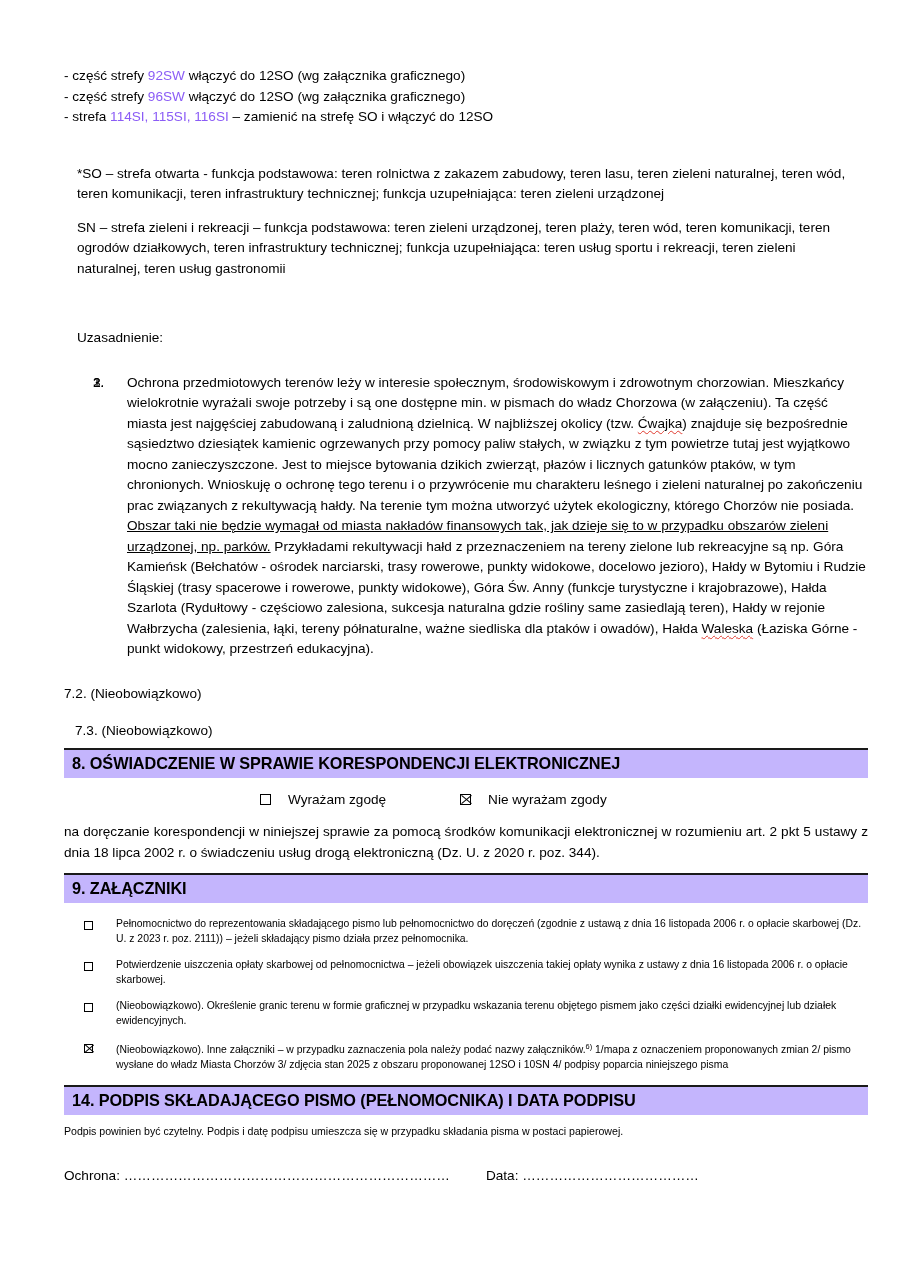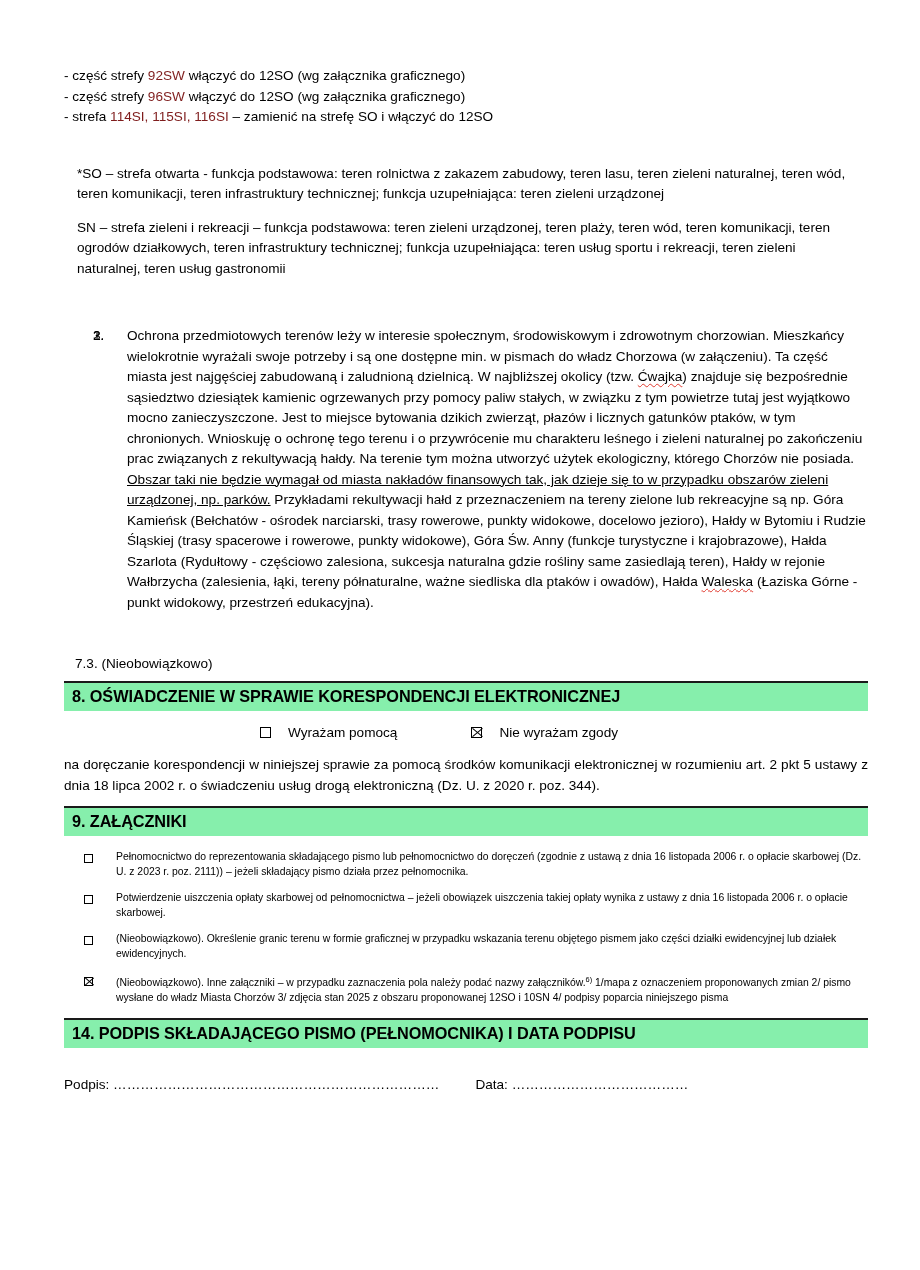--- a/index.html
+++ b/index.html
@@ -27,21 +27,21 @@
     top: 66px;
     width: 804px;
   }
 
   
   .line {
     font-size: 13.6px;
     line-height: 20.5px;
     white-space: pre-wrap;
   }
-  .red { color: #7f1d1d; }
+  .red { color: #8b5cf6; }
   .gap-lg { height: 23px; }
   .gap-md { height: 17px; }
   .gap-sm { height: 10px; }
 
   .para {
     font-size: 13.6px;
     line-height: 20.5px;
     margin: 13px;
   }
 
@@ -74,21 +74,21 @@
     text-underline-offset: 2px;
     text-align: center;
   }
 
   
   .opt72 { font-size: 13.6px; line-height: 20.5px; margin: 0; }
   .opt73 { font-size: 13.6px; line-height: 20.5px; margin: 0; padding-left: 11px; }
 
   
   .section-head {
-    background: #86efac;
+    background: #c4b5fd;
     border-top: 2px solid #1a1a1a;
     font-weight: bold;
     font-size: 16.3px;
     line-height: 23px;
     padding: 2px 0 3px 8px;
     letter-spacing: -0.1px;
     white-space: nowrap;
   }
 
   
@@ -184,47 +184,49 @@
       <div class="line"><span>- strefa </span><span class="red">114SI, 115SI, 116SI</span><span> – zamienić na strefę SO i włączyć do 12SO</span></div>
     </div>
 
     <div class="gap-lg"></div>
 
     <p class="para">*SO – strefa otwarta -  funkcja podstawowa: teren rolnictwa z zakazem zabudowy, teren lasu, teren zieleni naturalnej, teren wód, teren komunikacji, teren infrastruktury technicznej; funkcja uzupełniająca: teren zieleni urządzonej</p>
     <p class="para">SN – strefa zieleni i rekreacji – funkcja podstawowa: teren zieleni urządzonej, teren plaży, teren wód, teren komunikacji, teren ogrodów działkowych, teren infrastruktury technicznej; funkcja uzupełniająca: teren usług sportu i rekreacji, teren zieleni naturalnej, teren usług gastronomii</p>
 
     <div class="gap-lg"></div>
 
+    <p class="para">Uzasadnienie:</p>
     <div class="gap-sm"></div>
 
     <ol class="numlist">
       <li>
         <span class="num">1.</span>
       </li>
       <li>
         <span class="num">2.</span>
       </li>
       <li>
         <span class="num">3.</span>
         <span><span>Ochrona przedmiotowych terenów leży w interesie społecznym, środowiskowym i zdrowotnym chorzowian.  Mieszkańcy wielokrotnie wyrażali swoje potrzeby i są one dostępne min. w pismach do władz Chorzowa (w załączeniu).  Ta część miasta jest najgęściej zabudowaną i zaludnioną dzielnicą. W najbliższej okolicy (tzw. </span><span class="spell">Ćwajka</span><span>) znajduje się bezpośrednie sąsiedztwo dziesiątek kamienic ogrzewanych przy pomocy paliw stałych, w związku z tym powietrze tutaj jest wyjątkowo mocno zanieczyszczone.  Jest to miejsce bytowania dzikich zwierząt, płazów  i licznych gatunków ptaków, w tym chronionych.  Wnioskuję o ochronę tego terenu i o przywrócenie mu charakteru leśnego i zieleni naturalnej po zakończeniu prac związanych z rekultywacją hałdy.  Na terenie tym można utworzyć użytek ekologiczny, którego Chorzów nie posiada.  </span><span class="u">Obszar taki nie będzie wymagał od miasta nakładów finansowych tak, jak dzieje się to w przypadku obszarów zieleni urządzonej, np. parków.</span><span> Przykładami rekultywacji hałd z przeznaczeniem na tereny zielone lub rekreacyjne są np. Góra Kamieńsk (Bełchatów - ośrodek narciarski, trasy rowerowe, punkty widokowe, docelowo jezioro), Hałdy w Bytomiu i Rudzie Śląskiej (trasy spacerowe i rowerowe, punkty widokowe), Góra Św. Anny (funkcje turystyczne i krajobrazowe), Hałda Szarlota (Rydułtowy - częściowo zalesiona, sukcesja naturalna gdzie rośliny same zasiedlają teren), Hałdy w rejonie Wałbrzycha (zalesienia, łąki, tereny półnaturalne, ważne siedliska dla ptaków i owadów), Hałda </span><span class="spell">Waleska</span><span> (Łaziska Górne - punkt widokowy, przestrzeń edukacyjna).</span></span>
       </li>
     </ol>
 
     <div class="gap-lg"></div>
 
+    <p class="opt72">7.2. (Nieobowiązkowo)</p>
     <div class="gap-md"></div>
     <p class="opt73">7.3. (Nieobowiązkowo)</p>
 
     <div style="height:6px"></div>
 
     <div class="section-head">8. OŚWIADCZENIE W SPRAWIE KORESPONDENCJI ELEKTRONICZNEJ</div>
 
     <div class="consent-row">
       <span class="cb"></span>
-      <span class="lbl1">Wyrażam pomocą</span>
+      <span class="lbl1">Wyrażam zgodę</span>
       <span class="cb checked"></span>
       <span>Nie wyrażam zgody</span>
     </div>
 
     <div style="height:14px"></div>
 
     <p class="justify">na doręczanie korespondencji w niniejszej sprawie za pomocą środków komunikacji elektronicznej w rozumieniu art. 2 pkt 5 ustawy z dnia 18 lipca 2002 r. o świadczeniu usług drogą elektroniczną (Dz. U. z 2020 r. poz. 344).</p>
 
     <div style="height:9px"></div>
 
@@ -248,20 +250,21 @@
       <li>
         <span class="cbwrap"><span class="cb checked"></span></span>
         <span><span>(Nieobowiązkowo). Inne załączniki – w przypadku zaznaczenia pola należy podać nazwy załączników.</span><sup>6)</sup><span> 1/mapa z oznaczeniem proponowanych zmian  2/ pismo wysłane do władz Miasta Chorzów 3/ zdjęcia stan 2025 z obszaru proponowanej 12SO i 10SN  4/ podpisy poparcia niniejszego pisma</span></span>
       </li>
     </ul>
 
     <div style="height:2px"></div>
 
     <div class="section-head">14. PODPIS SKŁADAJĄCEGO PISMO (PEŁNOMOCNIKA) I DATA PODPISU</div>
 
+    <p class="note">Podpis powinien być czytelny. Podpis i datę podpisu umieszcza się w przypadku składania pisma w postaci papierowej.</p>
 
     <div class="sig-row">
-      <span class="sig-podpis">Podpis: ………………………………………………………………</span>
+      <span class="sig-podpis">Ochrona: ………………………………………………………………</span>
       <span class="sig-data">Data: …………………………………</span>
     </div>
 
   </div>
 </div>
 
 </body></html>

